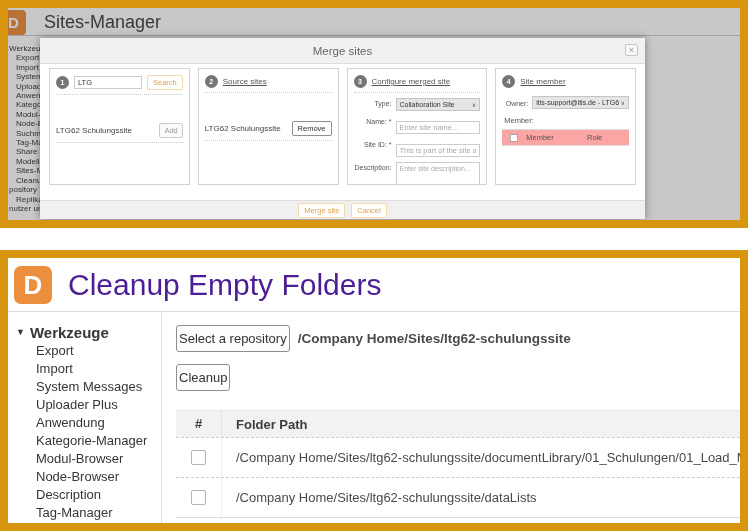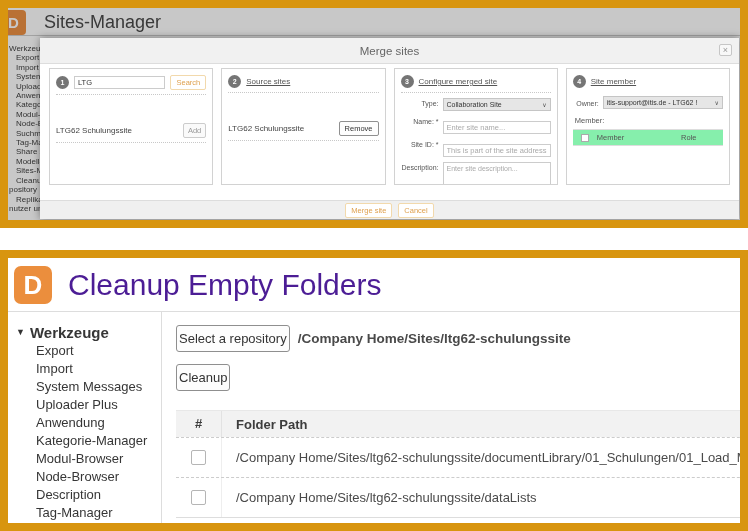--- a/index.html
+++ b/index.html
@@ -25,21 +25,21 @@
   }
   .top-title { position: absolute; left: 36px; top: 0; line-height: 28px; font-size: 18px; color: #4a4a4a; }
   .top-sidebar { position: absolute; top: 36px; left: 0; width: 130px; }
   .top-sidebar div {
     font-size: 8px; line-height: 9.4px; color: #3f3f3f; white-space: nowrap;
     padding-left: 8px; cursor: pointer;
   }
   .top-sidebar div.outdent { padding-left: 1px; }
   .backdrop { position: absolute; inset: 0; background: rgba(0,0,0,0.215); z-index: 2; }
   .modal {
-    position: absolute; left: 32px; top: 30px; width: 699px; height: 181px;
+    position: absolute; left: 32px; top: 30px; width: 605px; height: 181px;
     background: #fff; z-index: 3; box-shadow: 0 0 8px rgba(0,0,0,0.4);
   }
   .modal-header {
     height: 26px; background: #f1f1f1; border-bottom: 1px solid #ddd;
     text-align: center; line-height: 26px; font-size: 11.5px; color: #666; position: relative;
   }
   .modal-close {
     position: absolute; right: 7px; top: 6px; width: 13px; height: 12px;
     border: 1px solid #c6c6c6; border-radius: 2px; background: #f8f8f8;
     font-size: 9px; line-height: 10px; color: #999; text-align: center; cursor: pointer;
@@ -79,21 +79,21 @@
     align-items: center; font-size: 7px; color: #333; padding: 0 3px; cursor: pointer; overflow: hidden;
   }
   .fake-select .val { flex: 1; white-space: nowrap; overflow: hidden; }
   .fake-select .arrow { font-size: 6px; color: #555; margin-left: 2px; }
   .tiny-textarea {
     width: 100%; height: 34px; border: 1px solid #ccc; font-size: 7px; padding: 2px 3px;
     resize: none; color: #333; font-family: "Liberation Sans", sans-serif;
   }
   .tiny-textarea::placeholder { color: #aaa; }
   .member-table { margin-top: 4px; border: 1px solid #ddd; border-left: none; border-right: none; }
-  .member-head { display: flex; background: #86efac; height: 15px; align-items: center; }
+  .member-head { display: flex; background: #fca5a5; height: 15px; align-items: center; }
   .member-head .c1 { width: 24px; display: flex; justify-content: center; }
   .member-head .c2 { flex: 1; font-size: 7.5px; color: #555; }
   .member-head .c3 { width: 42px; font-size: 7.5px; color: #555; }
   .cb-small { width: 8px; height: 8px; border: 1px solid #aaa; background: #fff; cursor: pointer; }
   .modal-footer {
     position: absolute; bottom: 0; left: 0; right: 0; height: 19px; background: #f0f0f0;
     border-top: 1px solid #ddd; display: flex; justify-content: center; align-items: center; gap: 6px;
   }
   
   #bottom-frame { top: 250px; height: 281px; }

